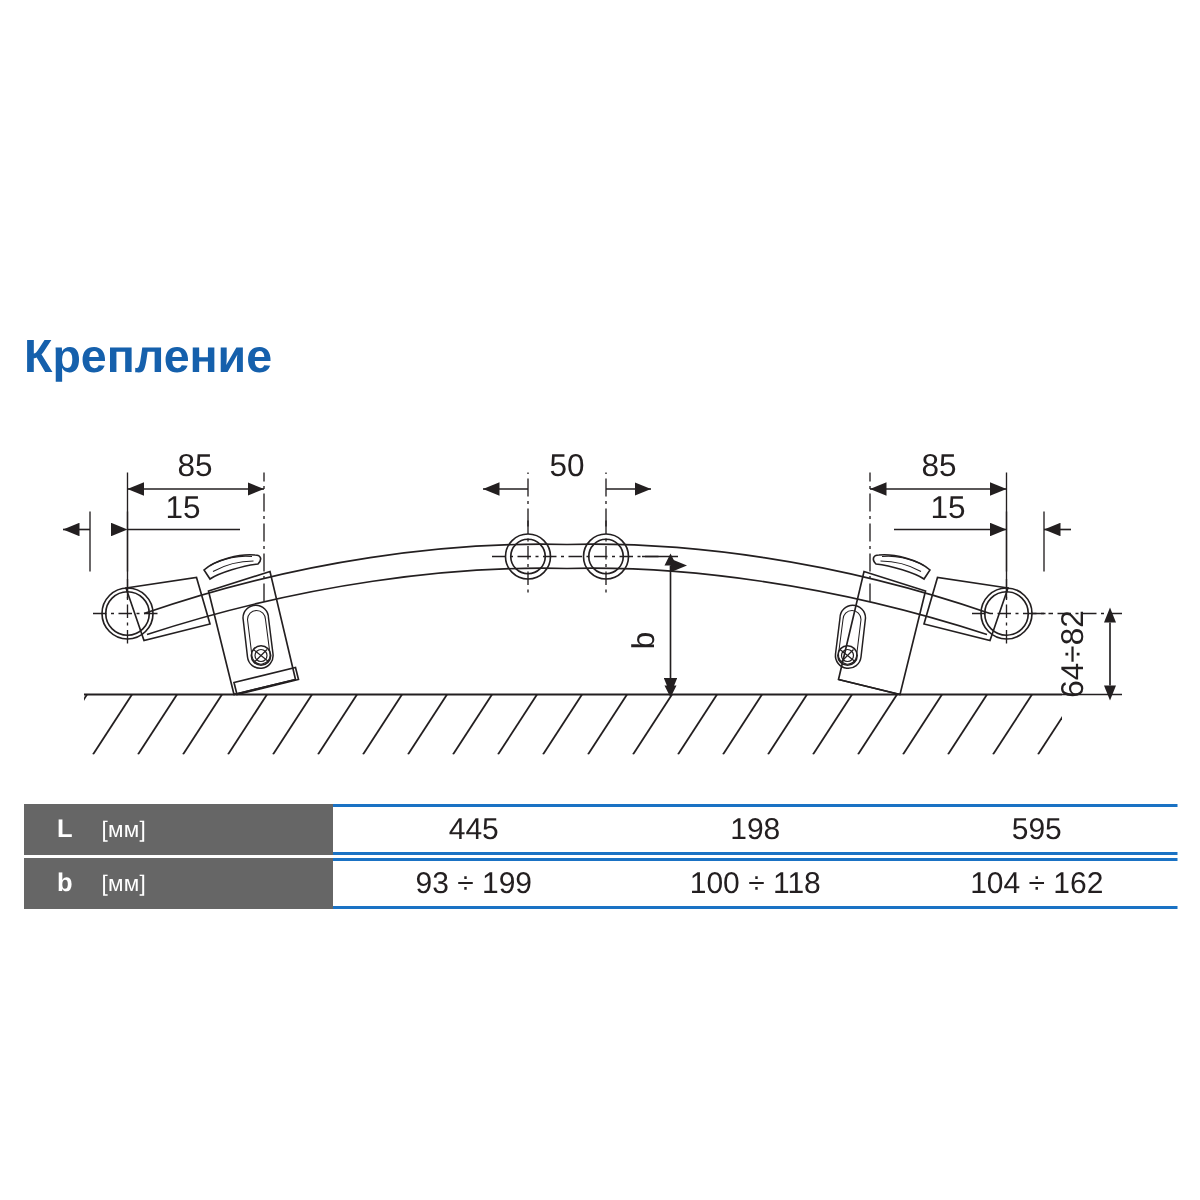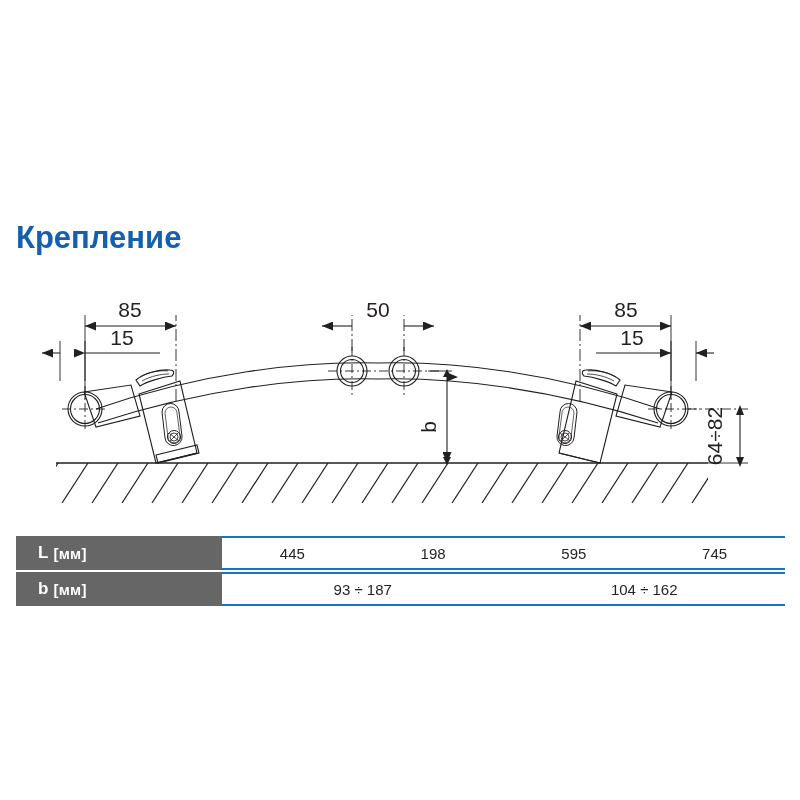--- a/index.html
+++ b/index.html
@@ -63,35 +63,35 @@
     background: #666666;
     color: #ffffff;
     display: flex;
     align-items: center;
     padding-left: 22px;
     box-sizing: border-box;
     font-size: 16px;
     letter-spacing: 0.2px;
   }
   .tbl-label .lbl-main { font-weight: bold; font-size: 17px; }
-  .tbl-label .lbl-unit { font-weight: bold; font-size: 15px; margin-left: 5px; }
+  .tbl-label .lbl-unit { font-weight: normal; font-size: 15px; margin-left: 19px; }
   .tbl-values {
     flex: 1;
     display: flex;
     border-top: 2px solid #1a72c4;
     border-bottom: 2px solid #1a72c4;
     box-sizing: border-box;
     background: #ffffff;
   }
   .tbl-cell {
     flex: 1;
     display: flex;
     align-items: center;
     justify-content: center;
-    font-size: 15px;
+    font-size: 20px;
     color: #231f20;
   }
   
   .dim-text {
     font-size: 21px;
     fill: #231f20;
     font-family: "Liberation Sans", sans-serif;
   }
 </style>
 </head>
@@ -290,30 +290,30 @@
 
     <div class="tbl-row">
       <div class="tbl-label">
         <span class="lbl-main">L</span>
         <span class="lbl-unit">[мм]</span>
       </div>
       <div class="tbl-values">
         <div class="tbl-cell">445</div>
         <div class="tbl-cell">198</div>
         <div class="tbl-cell">595</div>
-        <div class="tbl-cell">745</div>
       </div>
     </div>
 
     <div class="tbl-row row-gap">
       <div class="tbl-label">
         <span class="lbl-main">b</span>
         <span class="lbl-unit">[мм]</span>
       </div>
       <div class="tbl-values">
-        <div class="tbl-cell">93 ÷ 187</div>
+        <div class="tbl-cell">93 ÷ 199</div>
+        <div class="tbl-cell">100 ÷ 118</div>
         <div class="tbl-cell">104 ÷ 162</div>
       </div>
     </div>
 
   </div>
 
 </div>
 
 </body></html>

